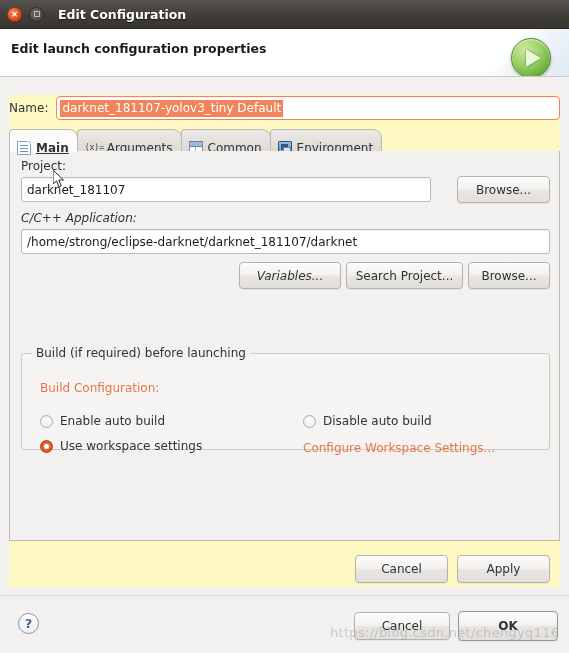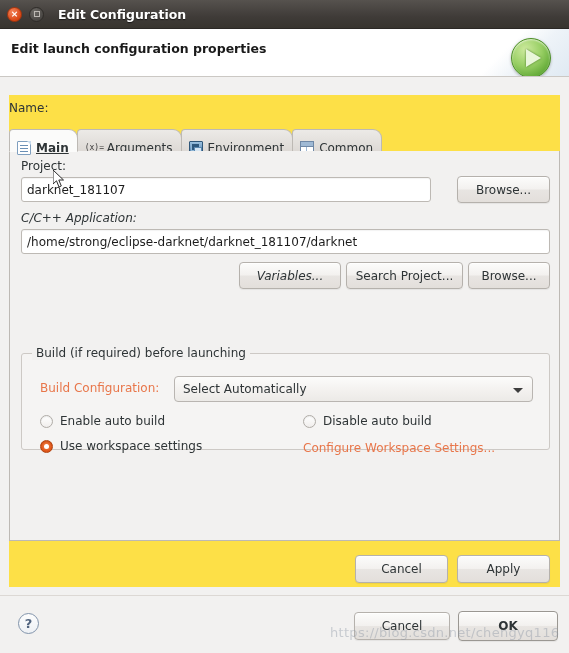--- a/index.html
+++ b/index.html
@@ -83,21 +83,21 @@
 
   
   .body-area {
     position: absolute; left: 0; top: 87px;
     width: 569px; height: 508px;
     background: #f2f1f0;
   }
   .content-frame {
     position: absolute; left: 9px; top: 8px;
     width: 551px; height: 492px;
-    background: #fde047;
+    background: #fef9c3;
   }
 
   
   .name-row {
     position: absolute; left: 0; top: 0;
     width: 551px; height: 26px;
     display: flex; align-items: center;
   }
   .name-label { font-size: 12px; color: #2e3436; margin-right: 8px; }
   .name-input {
@@ -325,38 +325,41 @@
   <div class="run-icon">
     <div class="tri"></div>
   </div>
 </div>
 
 <div class="body-area">
   <div class="content-frame">
 
     <div class="name-row">
       <span class="name-label">Name:</span>
+      <div class="name-input">
+        <span class="sel">darknet_181107-yolov3_tiny Default</span>
+      </div>
     </div>
 
     <div class="tabs">
       <div class="tab active">
         <span class="ico ico-doc"></span>
         <span class="tlabel"><u>Main</u></span>
       </div>
       <div class="tab">
         <span class="ico ico-var">(x)=</span>
         <span class="tlabel">Arguments</span>
       </div>
       <div class="tab">
+        <span class="ico ico-win"></span>
+        <span class="tlabel"><u>Common</u></span>
+      </div>
+      <div class="tab">
         <span class="ico ico-env"></span>
         <span class="tlabel">Environment</span>
-      </div>
-      <div class="tab">
-        <span class="ico ico-win"></span>
-        <span class="tlabel"><u>Common</u></span>
       </div>
     </div>
 
     <div class="tabpanel">
 
       <div class="field-label" style="left:11px; top:8px;">Project:</div>
       <div class="text-input" style="left:11px; top:26px; width:410px;">
         <span>darknet_181107</span>
       </div>
       <div class="btn" style="left:447px; top:25px; width:93px;">Browse...</div>
@@ -368,24 +371,20 @@
 
       <div class="btn" style="left:229px; top:111px; width:102px;font-style:italic;">Variables...</div>
       <div class="btn" style="left:336px; top:111px; width:117px;">Search Project...</div>
       <div class="btn" style="left:458px; top:111px; width:82px;">Browse...</div>
 
       <div class="group">
         <div class="group-title">Build (if required) before launching</div>
 
         <div class="bc-label">Build Configuration:</div>
 
-        <div class="combo">
-          <span>Select Automatically</span>
-          <span class="arrow"></span>
-        </div>
 
         <div class="radio-row" style="left:18px; top:60px;">
           <span class="radio"></span>
           <span>Enable auto build</span>
         </div>
 
         <div class="radio-row" style="left:281px; top:60px;">
           <span class="radio"></span>
           <span>Disable auto build</span>
         </div>

